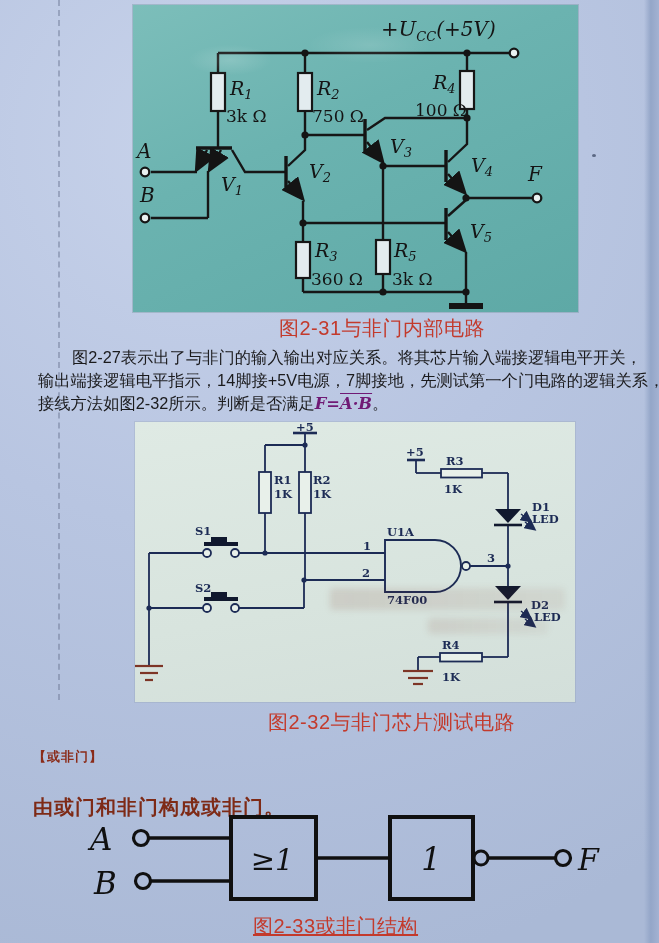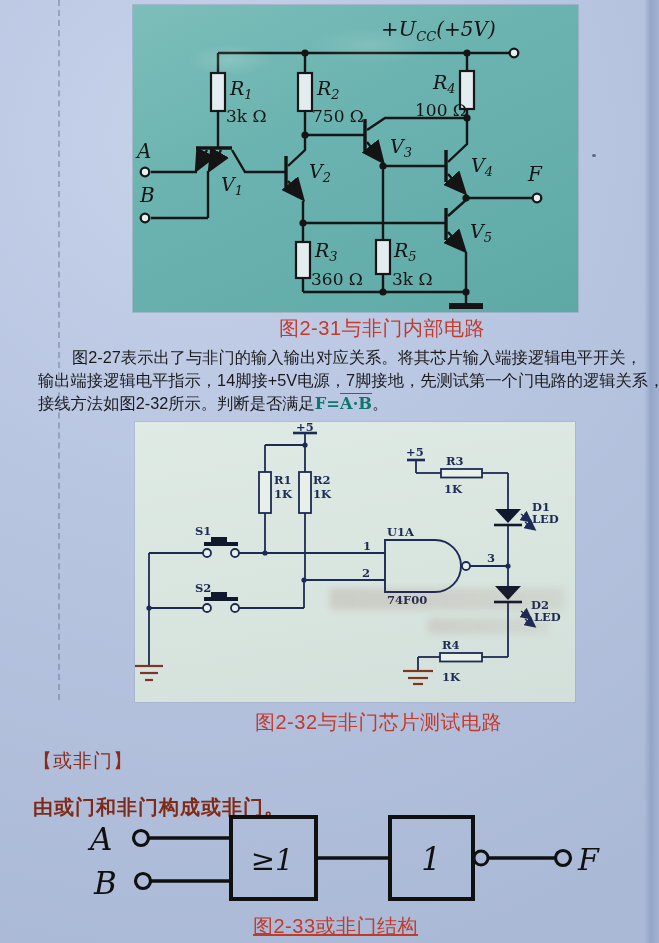--- a/index.html
+++ b/index.html
@@ -42,31 +42,31 @@
   .ghost-maroon2{
     left:428px;top:618px;width:120px;height:16px;
     background:linear-gradient(90deg, rgba(125,53,38,.11), rgba(125,53,38,.05));
     filter:blur(3px);border-radius:4px;
   }
   .caption{
     color:#c33a2c;font-size:20px;letter-spacing:.5px;white-space:nowrap;
     font-family:"Liberation Sans",sans-serif;
   }
   .c1{left:279px;top:315px;}
-  .c2{left:255px;top:709px;}
+  .c2{left:268px;top:709px;}
   .c3{left:253px;top:913px;text-decoration:underline;}
   .para{
     left:38px;top:346px;width:640px;color:#1b1b1d;font-size:16.3px;line-height:23px;
   }
   .pline{white-space:nowrap;}
   .indent{padding-left:34px;}
-  .formula{color:#0f766e;font-family:"DejaVu Serif",serif;font-weight:600;text-align:center;}
+  .formula{color:#701a75;font-family:"DejaVu Serif",serif;font-style:italic;font-weight:600;text-align:center;}
   .over{text-decoration:overline;}
   .heading{
-    left:33px;top:748px;color:#8a2b19;font-size:19px;font-weight:normal;letter-spacing:1px;white-space:nowrap;
+    left:33px;top:748px;color:#8a2b19;font-size:13px;font-weight:bold;letter-spacing:1px;white-space:nowrap;
   }
   .lead{
     left:33px;top:794px;color:#7e2a16;font-size:20px;font-weight:bold;letter-spacing:1px;white-space:nowrap;
   }
   .fig3{left:0;top:800px;width:659px;height:120px;}
   
   .f1t{font-family:"DejaVu Serif",serif;fill:#141414;}
   .f2t{font-family:"DejaVu Serif",serif;fill:#1c2b55;font-weight:600;font-size:11.5px;}
   .f3t{font-family:"DejaVu Serif",serif;fill:#101010;font-style:italic;}
   .it{font-style:italic;}

